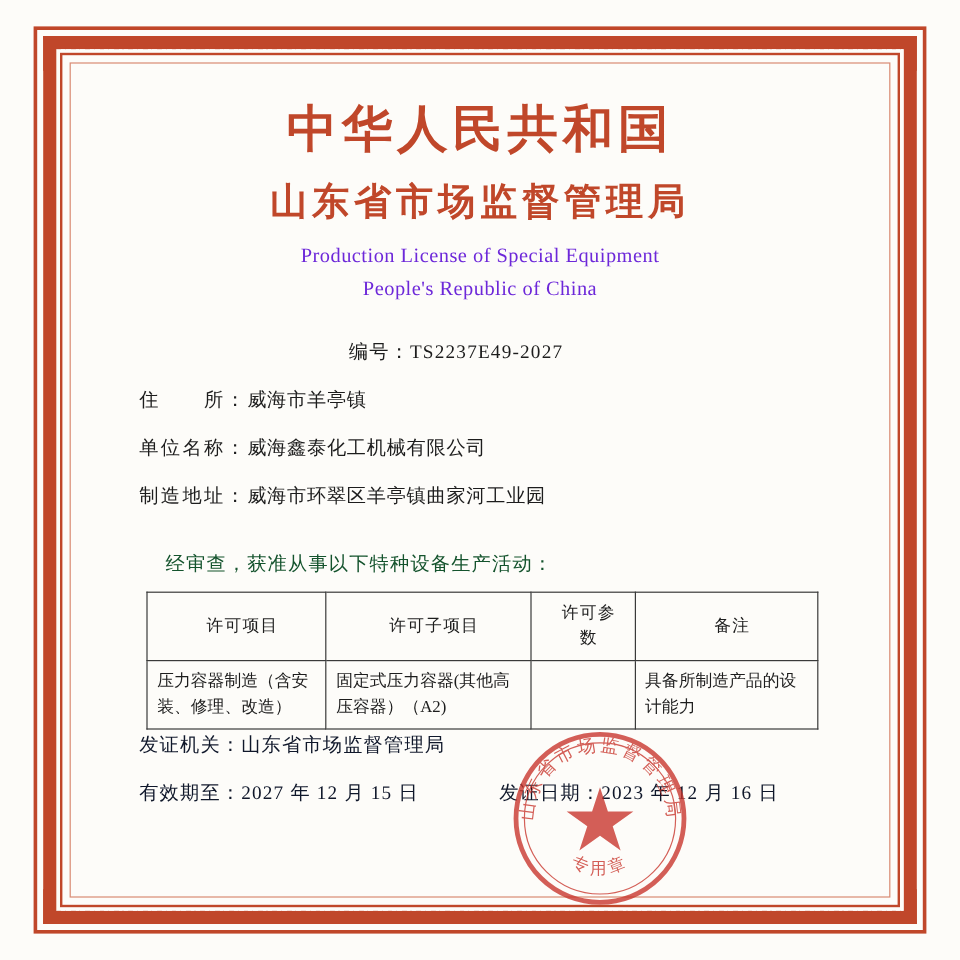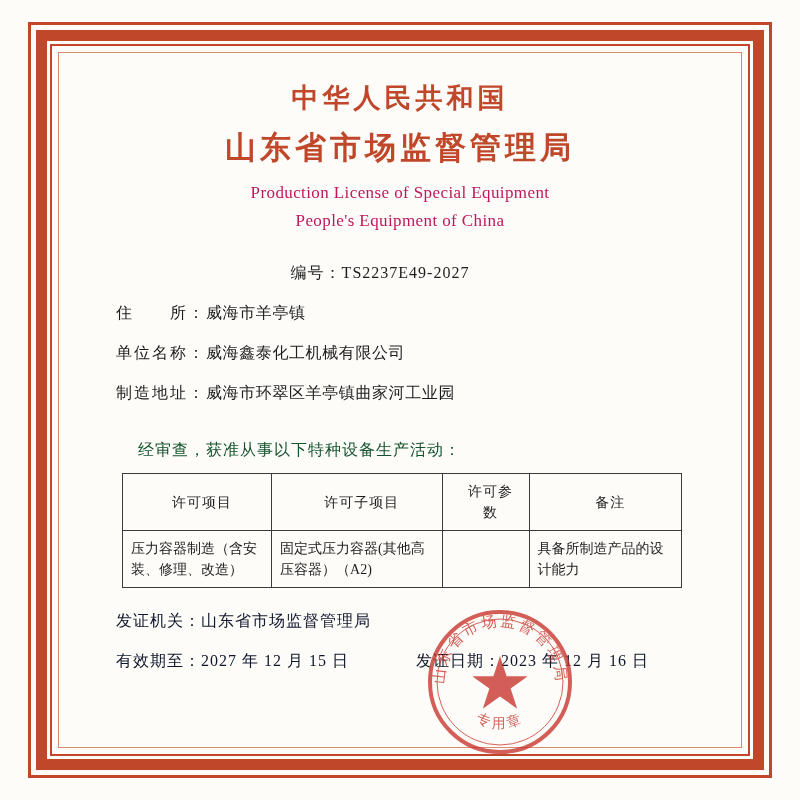--- a/index.html
+++ b/index.html
@@ -93,30 +93,30 @@
   }
 
   .title-zh-1, .title-zh-2 {
     text-align: center;
     color: #c0472a;
     font-weight: bold;
     font-family: "DejaVu Serif", "Liberation Serif", serif;
     letter-spacing: 4px;
   }
   .title-zh-1 {
-    font-size: 27px;
+    font-size: 42px;
     margin-top: 18px;
   }
   .title-zh-2 {
     font-size: 31px;
     margin-top: 11px;
   }
   .title-en-1, .title-en-2 {
     text-align: center;
-    color: #be185d;
+    color: #6d28d9;
     font-size: 17px;
     font-family: "Liberation Serif", serif;
     letter-spacing: 0.4px;
   }
   .title-en-1 { margin-top: 14px; }
   .title-en-2 { margin-top: 8px; }
 
   .serial-row {
     margin-top: 32px;
     text-align: center;
@@ -220,21 +220,21 @@
   <div class="corner tl"></div>
   <div class="corner tr"></div>
   <div class="corner bl"></div>
   <div class="corner br"></div>
 
   <div class="content">
 
     <div class="title-zh-1">中华人民共和国</div>
     <div class="title-zh-2">山东省市场监督管理局</div>
     <div class="title-en-1">Production License of Special Equipment</div>
-    <div class="title-en-2">People's Equipment of China</div>
+    <div class="title-en-2">People's Republic of China</div>
 
     <div class="serial-row">
       <span>编号：</span><span>TS2237E49-2027</span>
     </div>
 
     <div class="field-row">
       <span class="label">住　　所：</span><span class="value">威海市羊亭镇</span>
     </div>
 
     <div class="field-row">

